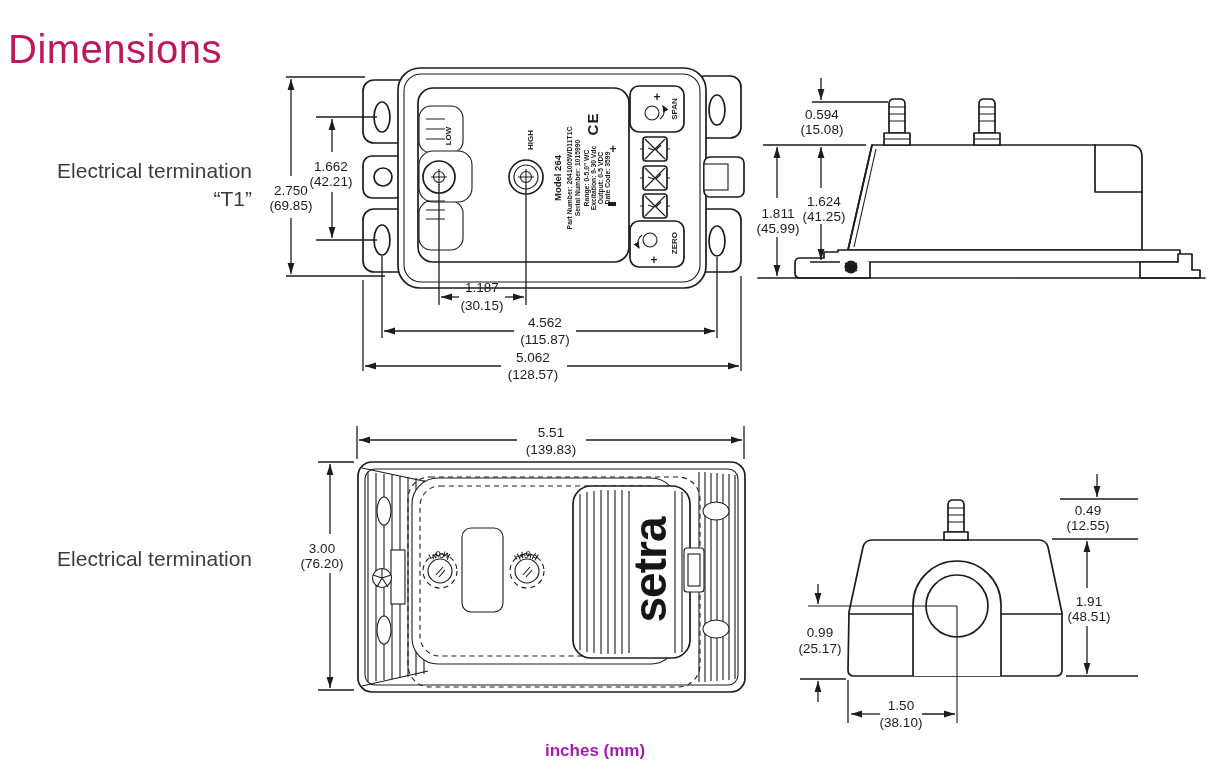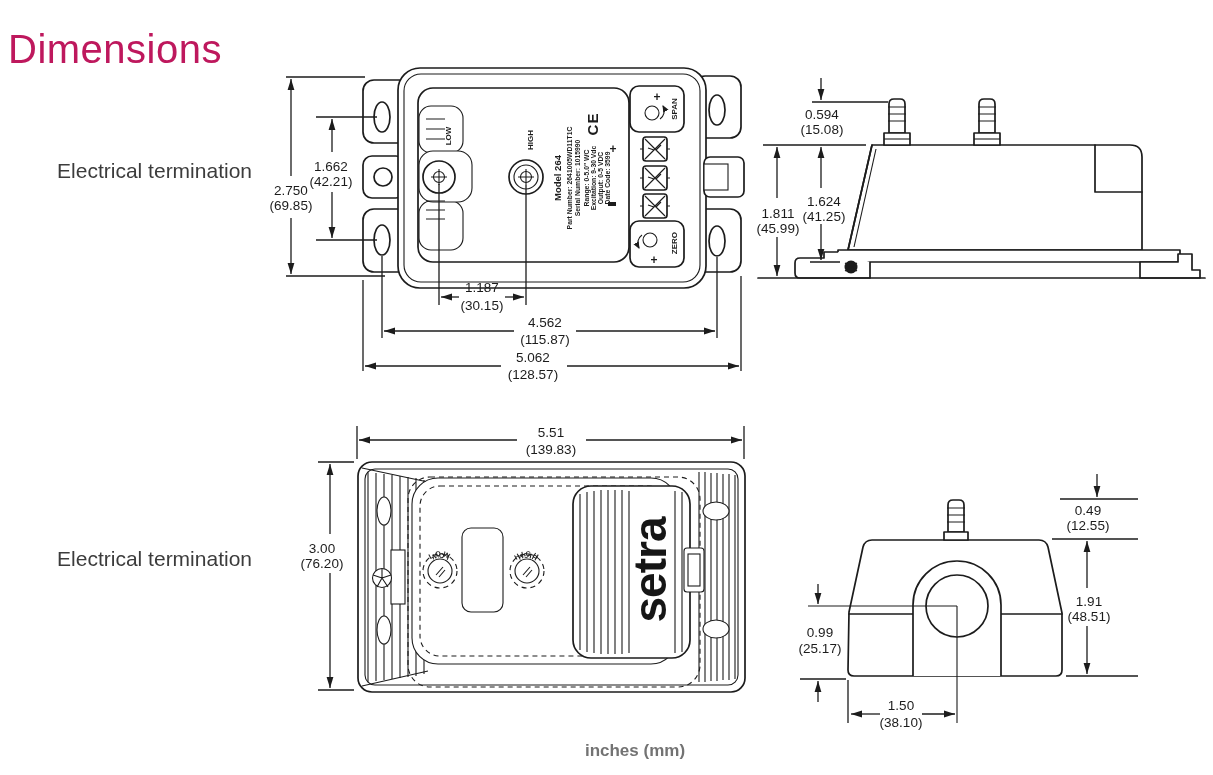--- a/index.html
+++ b/index.html
@@ -1,39 +1,40 @@
 <!DOCTYPE html>
 <html><head>
 <meta charset="utf-8">
 <style>
   html,body{margin:0;padding:0;background:#fff;}
   body{width:1213px;height:775px;position:relative;font-family:"Liberation Sans",sans-serif;overflow:hidden;}
   .page-title{position:absolute;left:8px;top:0px;font-size:40px;font-weight:400;color:#be185d;letter-spacing:0.5px;}
   .section-label{position:absolute;left:0;width:252px;text-align:right;color:#3c3c3c;font-size:21px;line-height:1.32;font-weight:500;}
-  .units-label{position:absolute;left:545px;top:741px;width:180px;text-align:center;font-size:17px;font-weight:700;color:#737373;}
+  .units-label{position:absolute;left:545px;top:741px;width:180px;font-size:17px;font-weight:700;color:#a21caf;}
   svg{position:absolute;left:0;top:0;}
   .ln{stroke:#1c1c1c;stroke-width:1.7;fill:none;stroke-linejoin:round;stroke-linecap:round;}
   .lnf{stroke:#1c1c1c;stroke-width:1.7;fill:#fff;stroke-linejoin:round;}
   .thin{stroke:#1c1c1c;stroke-width:1.1;fill:none;}
   .thinf{stroke:#1c1c1c;stroke-width:1.1;fill:#fff;}
   .dim{stroke:#1c1c1c;stroke-width:1.3;fill:none;}
   .dash{stroke-dasharray:5 4;}
   .dimtxt{font-family:"Liberation Sans",sans-serif;font-size:13.5px;fill:#1c1c1c;text-anchor:middle;}
   .tinytxt{font-family:"Liberation Sans",sans-serif;fill:#1c1c1c;text-anchor:middle;}
   .npl{font-size:6.8px;font-weight:700;}
   .porttxt{font-family:"Liberation Sans",sans-serif;font-size:7px;font-weight:700;fill:#1c1c1c;letter-spacing:1.5px;}
   .logotxt{font-family:"Liberation Sans",sans-serif;font-weight:700;font-size:46px;fill:#161616;letter-spacing:-1px;text-anchor:middle;}
 </style>
 </head>
 <body>
 
 <h1 class="page-title">Dimensions</h1>
 
 <div class="section-label" style="top:157px;">
   <div>Electrical termination</div>
+  <div>“T1”</div>
 </div>
 
 <div class="section-label" style="top:545px;">
   <div>Electrical termination</div>
 </div>
 
 <div class="units-label">inches (mm)</div>
 
 <svg width="1213" height="775" viewBox="0 0 1213 775">
   <defs>

